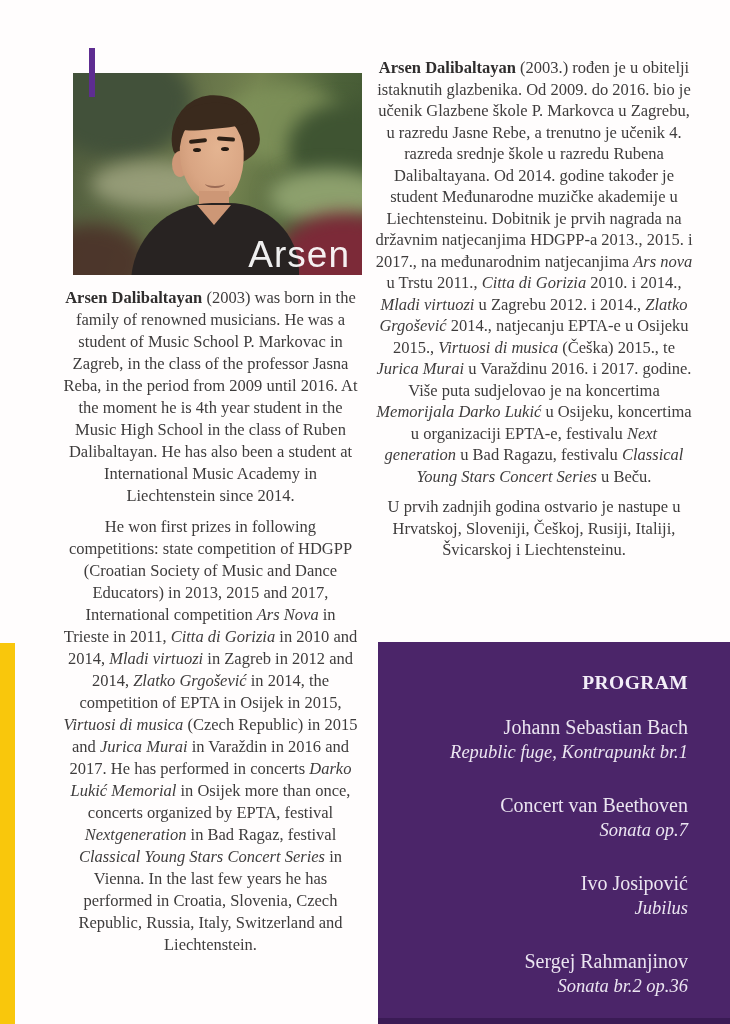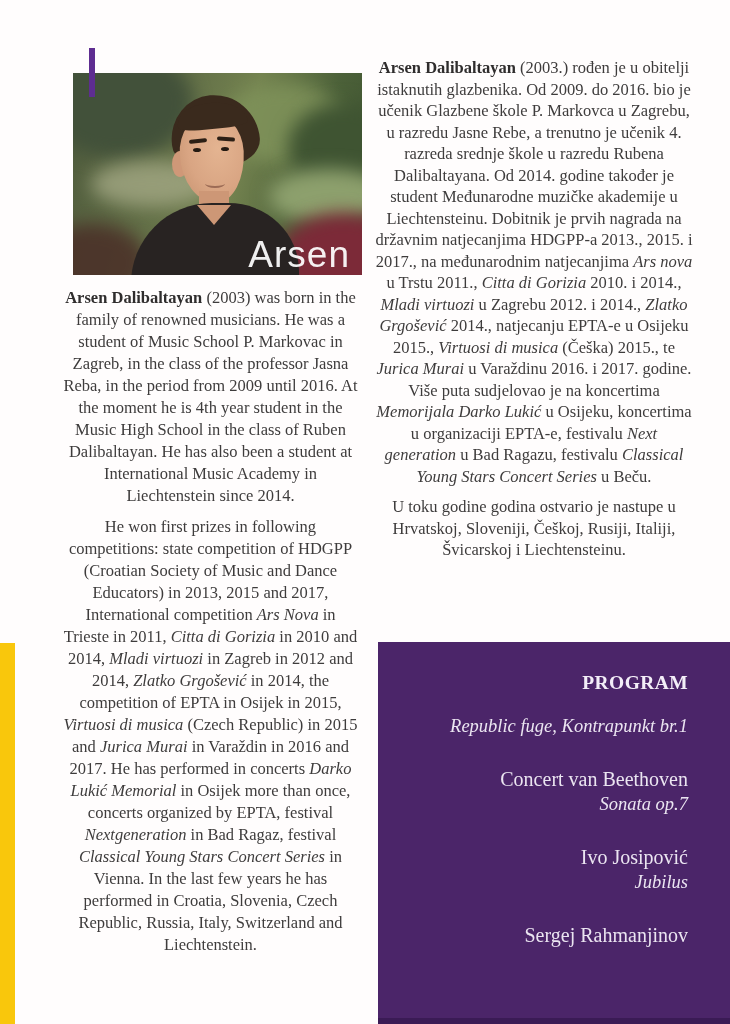--- a/index.html
+++ b/index.html
@@ -97,37 +97,39 @@
     <span class="caption">Arsen</span>
   </div>
 
   <div class="col col-left">
     <p><span class="seg-b">Arsen Dalibaltayan</span><span> (2003) was born in the family of renowned musicians. He was a student of Music School P. Markovac in Zagreb, in the class of the professor Jasna Reba, in the period from 2009 until 2016. At the moment he is 4th year student in the Music High School in the class of Ruben Dalibaltayan. He has also been a student at International Music Academy in Liechtenstein since 2014.</span></p>
     <p><span>He won first prizes in following competitions: state competition of HDGPP (Croatian Society of Music and Dance Educators) in 2013, 2015 and 2017, International competition </span><span style="font-style: italic;">Ars Nova</span><span> in Trieste in 2011, </span><span style="font-style: italic;">Citta di Gorizia</span><span> in 2010 and 2014, </span><span style="font-style: italic;">Mladi virtuozi</span><span> in Zagreb in 2012 and 2014, </span><span style="font-style: italic;">Zlatko Grgošević</span><span> in 2014, the competition of EPTA in Osijek in 2015, </span><span style="font-style: italic;">Virtuosi di musica</span><span> (Czech Republic) in 2015 and </span><span style="font-style: italic;">Jurica Murai</span><span> in Varaždin in 2016 and 2017. He has performed in concerts </span><span style="font-style: italic;">Darko Lukić Memorial</span><span> in Osijek more than once, concerts organized by EPTA, festival </span><span style="font-style: italic;">Nextgeneration</span><span> in Bad Ragaz, festival </span><span style="font-style: italic;">Classical Young Stars Concert Series</span><span> in Vienna. In the last few years he has performed in Croatia, Slovenia, Czech Republic, Russia, Italy, Switzerland and Liechtenstein.</span></p>
   </div>
 
   <div class="col col-right">
     <p><span class="seg-b">Arsen Dalibaltayan</span><span> (2003.) rođen je u obitelji istaknutih glazbenika. Od 2009. do 2016. bio je učenik Glazbene škole P. Markovca u Zagrebu, u razredu Jasne Rebe, a trenutno je učenik 4. razreda srednje škole u razredu Rubena Dalibaltayana. Od 2014. godine također je student Međunarodne muzičke akademije u Liechtensteinu. Dobitnik je prvih nagrada na državnim natjecanjima HDGPP-a 2013., 2015. i 2017., na međunarodnim natjecanjima </span><span style="font-style: italic;">Ars nova</span><span> u Trstu 2011., </span><span style="font-style: italic;">Citta di Gorizia</span><span> 2010. i 2014., </span><span style="font-style: italic;">Mladi virtuozi</span><span> u Zagrebu 2012. i 2014., </span><span style="font-style: italic;">Zlatko Grgošević</span><span> 2014., natjecanju EPTA-e u Osijeku 2015., </span><span style="font-style: italic;">Virtuosi di musica</span><span> (Češka) 2015., te </span><span style="font-style: italic;">Jurica Murai</span><span> u Varaždinu 2016. i 2017. godine. Više puta sudjelovao je na koncertima </span><span style="font-style: italic;">Memorijala Darko Lukić</span><span> u Osijeku, koncertima u organizaciji EPTA-e, festivalu </span><span style="font-style: italic;">Next generation</span><span> u Bad Ragazu, festivalu </span><span style="font-style: italic;">Classical Young Stars Concert Series</span><span> u Beču.</span></p>
-    <p>U toku godine godina ostvario je nastupe u Hrvatskoj, Sloveniji, Češkoj, Rusiji, Italiji, Švicarskoj i Liechtensteinu.</p>
+    <p>U prvih zadnjih godina ostvario je nastupe u Hrvatskoj, Sloveniji, Češkoj, Rusiji, Italiji, Švicarskoj i Liechtensteinu.</p>
   </div>
 
   <div class="yellow-bar"></div>
 
   <div class="program">
     <h2 class="program-title">PROGRAM</h2>
 
     <div class="prog-item">
+      <div class="prog-composer">Johann Sebastian Bach</div>
       <div class="prog-piece">Republic fuge, Kontrapunkt br.1</div>
     </div>
     <div class="prog-item">
       <div class="prog-composer">Concert van Beethoven</div>
       <div class="prog-piece">Sonata op.7</div>
     </div>
     <div class="prog-item">
       <div class="prog-composer">Ivo Josipović</div>
       <div class="prog-piece">Jubilus</div>
     </div>
     <div class="prog-item">
       <div class="prog-composer">Sergej Rahmanjinov</div>
+      <div class="prog-piece">Sonata br.2 op.36</div>
     </div>
   </div>
 
 </div>
 
 </body></html>

